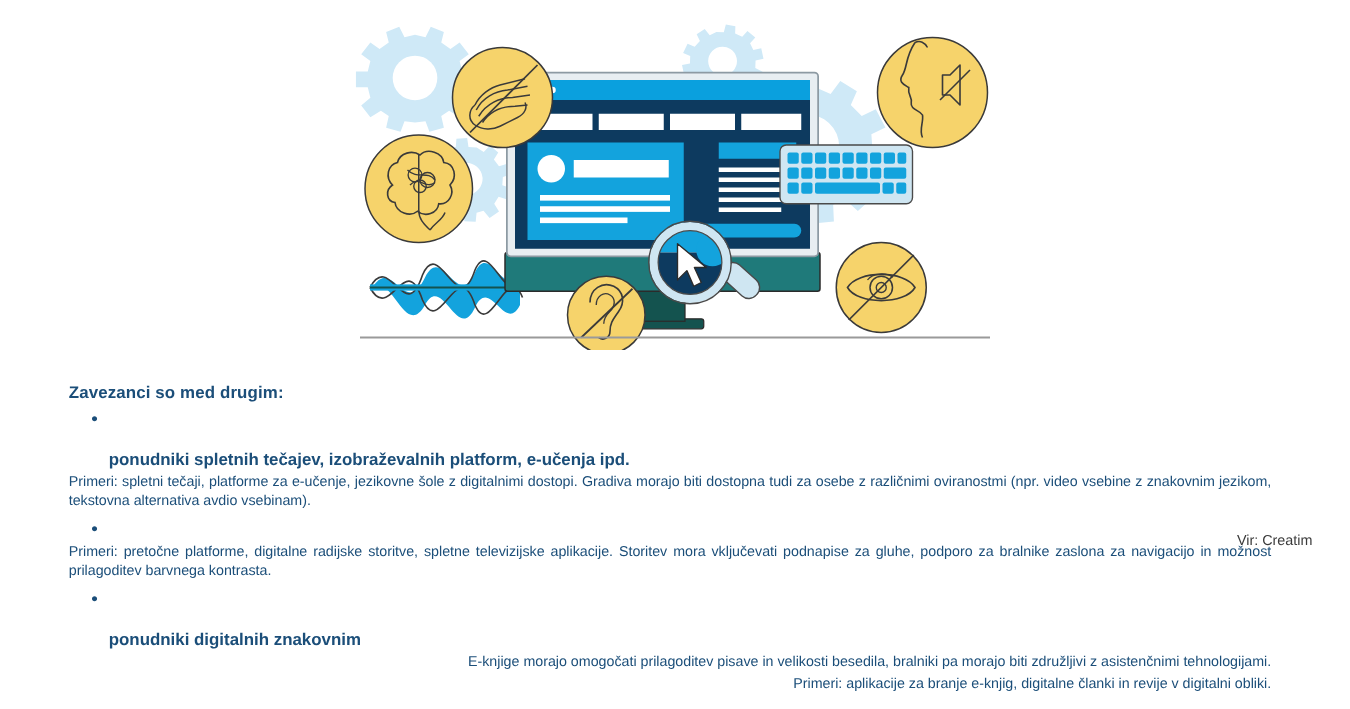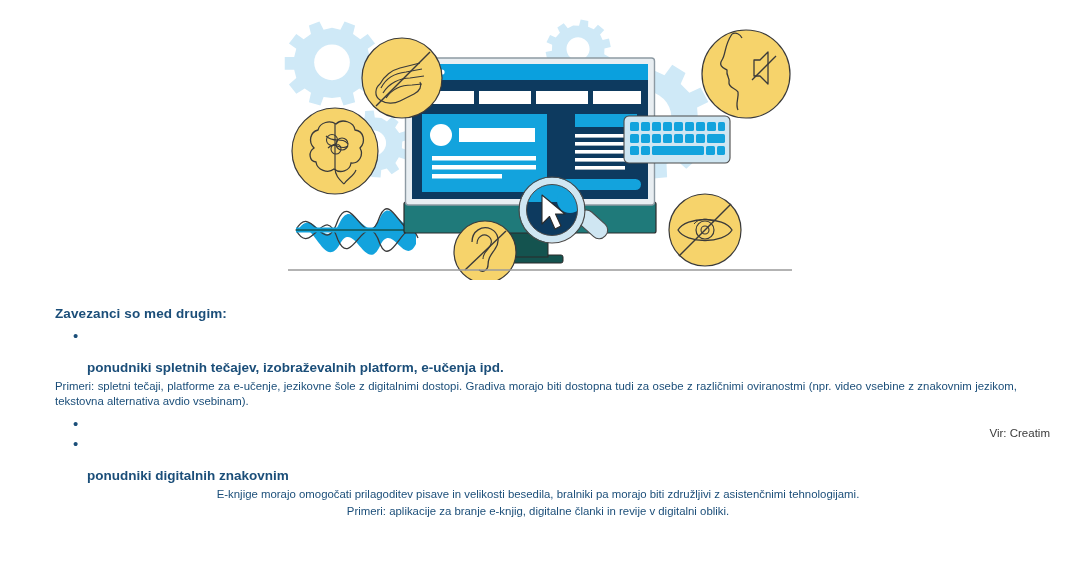--- a/index.html
+++ b/index.html
@@ -75,21 +75,21 @@
   .para {
     font-size: 11.4px;
     line-height: 14.6px;
     color: #1b4e79;
     margin: 2px 13px 7px 0;
     text-align: justify;
     text-justify: inter-word;
     max-width: 975px;
   }
   .para.nojust {
-    text-align: center;
+    text-align: right;
     padding-left: 4px;
     margin-bottom: 0;
   }
   .para.tight { margin-bottom: 1px; }
   .group { margin-bottom: 2px; }
 
   
   .source {
     position: absolute;
     right: 30px;
@@ -314,20 +314,21 @@
         <span class="bullet-dot">•</span>
         <span class="bullet-label">ponudniki spletnih tečajev, izobraževalnih platform, e-učenja ipd.</span>
       </div>
       <p class="para">Primeri: spletni tečaji, platforme za e-učenje, jezikovne šole z digitalnimi dostopi. Gradiva morajo biti dostopna tudi za osebe z različnimi oviranostmi (npr. video vsebine z znakovnim jezikom, tekstovna alternativa avdio vsebinam).</p>
     </div>
 
     <div class="group">
       <div class="bullet-row">
         <span class="bullet-dot">•</span>
       </div>
+      <p class="para">Primeri: pretočne platforme, digitalne radijske storitve, spletne televizijske aplikacije. Storitev mora vključevati podnapise za gluhe, podporo za bralnike zaslona za navigacijo in možnost prilagoditev barvnega kontrasta.</p>
     </div>
 
     <div class="group">
       <div class="bullet-row">
         <span class="bullet-dot">•</span>
         <span class="bullet-label">ponudniki digitalnih znakovnim</span>
       </div>
       <p class="para nojust tight">E-knjige morajo omogočati prilagoditev pisave in velikosti besedila, bralniki pa morajo biti združljivi z asistenčnimi tehnologijami.</p>
       <p class="para nojust">Primeri: aplikacije za branje e-knjig, digitalne članki in revije v digitalni obliki.</p>
     </div>

